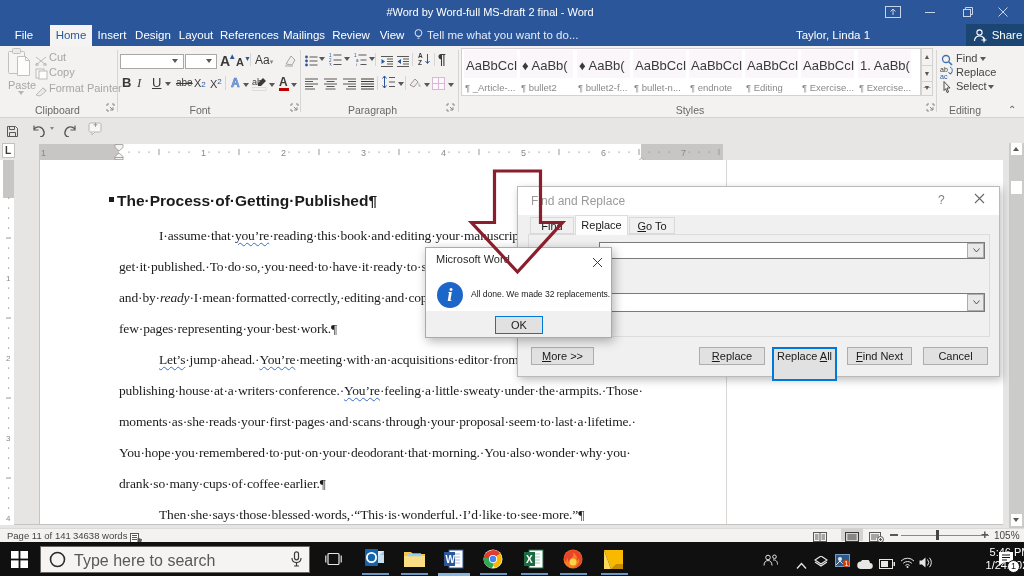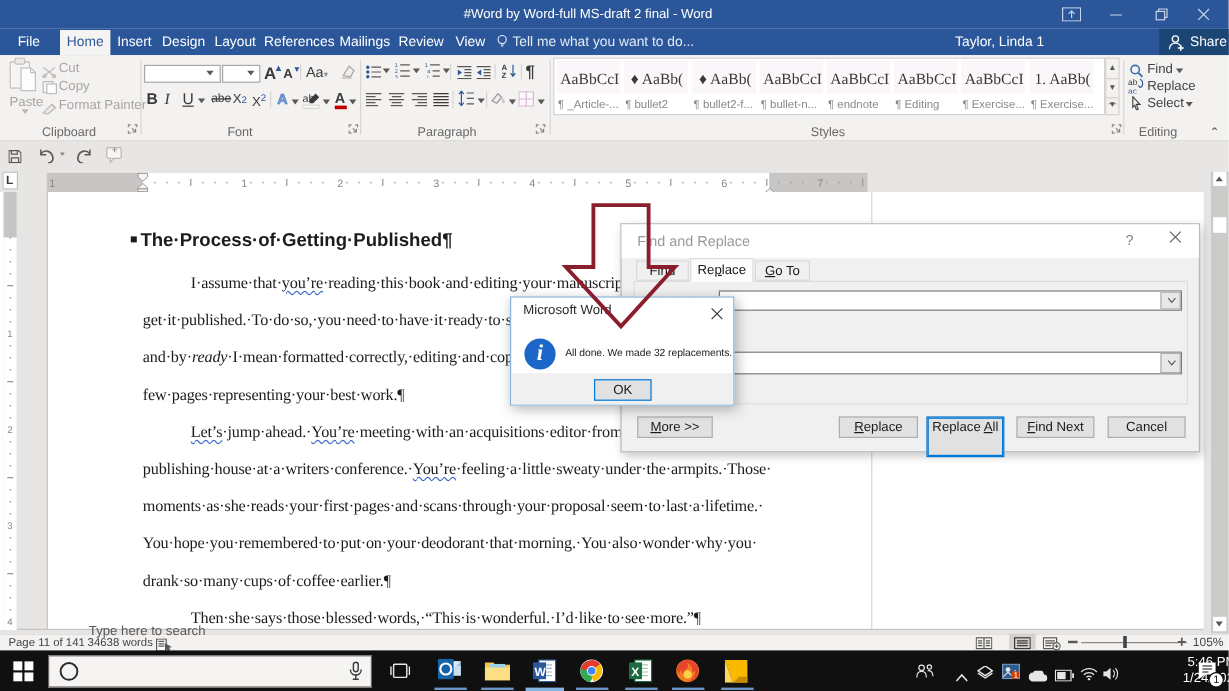--- a/index.html
+++ b/index.html
@@ -15,21 +15,21 @@
   .tab{top:24px;height:22px;color:#ffffff;font-size:11.5px;line-height:22px;text-align:center;}
   #hometab{left:50px;top:25px;width:42px;height:21px;background:#f5f4f2;color:#2b579a;font-size:11.5px;line-height:20px;text-align:center;}
   
   #ribbon{left:0;top:46px;width:1024px;height:72px;background:#f3f2f1;border-bottom:1px solid #d5d3d1;box-sizing:border-box;}
   .gsep{top:50px;height:62px;width:1px;background:#d8d6d4;}
   .glabel{top:104px;height:12px;font-size:10.5px;color:#6a6866;text-align:center;}
   .launch{top:59px;font-size:9px;color:#8a8886;}
   .ribtxt{font-size:11px;color:#444;}
   .gray{color:#a8a6a4 !important;}
   .sitem{top:50px;width:53px;height:44px;}
-  .samp{height:28px;background:#faf6fa;font-family:Liberation Serif, serif;font-size:13px;color:#3a3a3a;white-space:nowrap;overflow:hidden;line-height:31px;padding-left:2px;text-align:center;}
+  .samp{height:28px;background:#faf6fa;font-family:Liberation Sans, sans-serif;font-size:13px;color:#3a3a3a;white-space:nowrap;overflow:hidden;line-height:31px;padding-left:2px;}
   .slab{font-size:9.5px;color:#8a8886;white-space:nowrap;overflow:hidden;margin-top:4px;padding-left:1px;}
   
   #qatrow{left:0;top:118px;width:1024px;height:42px;background:#e8e6e5;}
   #page{left:40px;top:160px;width:686px;height:365px;background:#fff;}
   #rightpage{left:727px;top:160px;width:276px;height:365px;background:#fff;border-right:6px solid #e6e5e4;}
   #leftgray{left:14px;top:160px;width:26px;height:365px;background:#e6e5e4;}
   #bottomgray{left:0px;top:525px;width:1024px;height:3px;background:#e6e5e4;}
   .bodyline{font-family:"Liberation Serif",serif;font-size:13.5px;color:#1c1c1c;white-space:pre;letter-spacing:-0.15px;}
   .wavy{text-decoration:underline;text-decoration-style:wavy;text-decoration-color:#3b6cc5;text-decoration-thickness:1px;text-underline-offset:2px;}
   
@@ -599,21 +599,21 @@
         <rect x="0" y="0" width="7.6" height="7.6"></rect>
         <rect x="9.4" y="0" width="7.6" height="7.6"></rect>
         <rect x="0" y="9.4" width="7.6" height="7.6"></rect>
         <rect x="9.4" y="9.4" width="7.6" height="7.6"></rect>
       </g>
     </svg></div>
 <div class="abs" style="left:40px;top:546px;width:270px;height:27px;background:#f5f4f3;border:1px solid #6a6866;box-sizing:border-box;"></div>
 <div class="abs" style="left:49px;top:551px;"><svg width="17" height="17" viewBox="0 0 17 17">
       <circle cx="8.5" cy="8.5" r="7" fill="none" stroke="#2b2a29" stroke-width="1.6"></circle>
     </svg></div>
-<div class="abs" style="left:74px;top:520px;font-size:11px;color:#5a5856;">Type here to search</div>
+<div class="abs" style="left:74px;top:552px;font-size:16px;color:#5a5856;">Type here to search</div>
 <div class="abs" style="left:290px;top:551px;"><svg width="13" height="16" viewBox="0 0 13 16">
       <g stroke="#3b3a39" fill="none" stroke-width="1.2">
         <rect x="4.5" y="0.8" width="4" height="8" rx="2"></rect>
         <path d="M2 7 c0 6 9 6 9 0 M6.5 12 v3 M4 15 h5"></path>
       </g>
     </svg></div>
 <div class="abs" style="left:325px;top:551px;"><svg width="17" height="16" viewBox="0 0 17 16">
       <g stroke="#e8e6e4" fill="none" stroke-width="1.2">
         <rect x="3" y="2.5" width="11" height="11" rx="1"></rect>
         <path d="M0.8 4.5 v7 M16.2 4.5 v7"></path>

